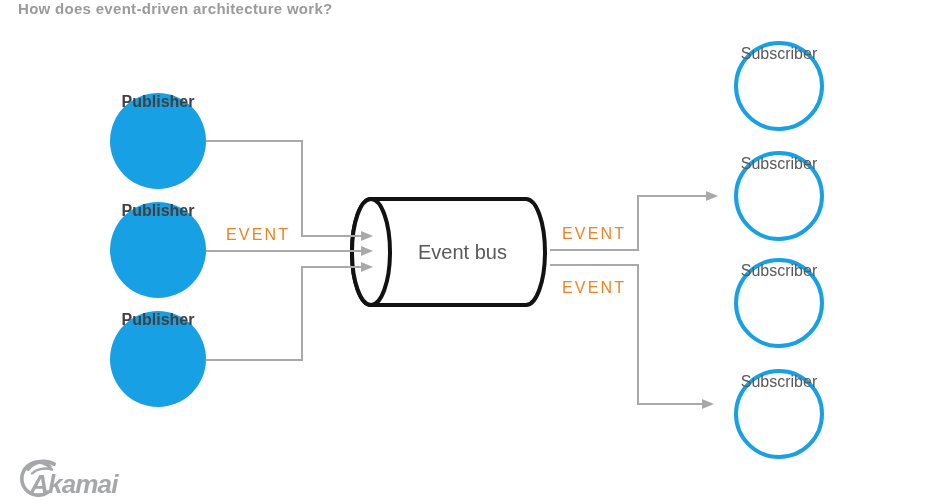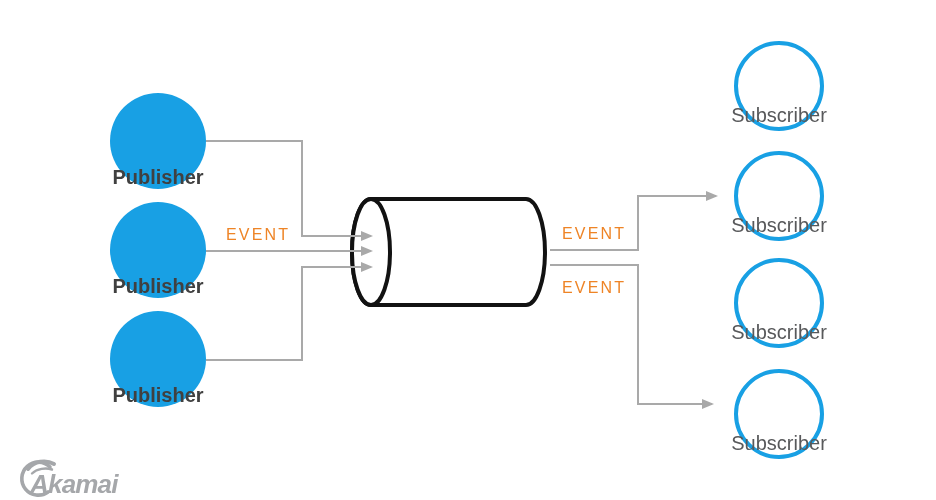--- a/index.html
+++ b/index.html
@@ -12,22 +12,22 @@
   .title {
     position:absolute; left:18px; top:0px;
     font-size:15px; font-weight:600; letter-spacing:.3px;
     color:var(--title-gray,#9b9b9b);
   }
   .overlay { position:absolute; left:0; top:0; }
   .conn { fill:none; stroke:var(--connector-gray,#a9a9a9); stroke-width:2; }
   .arrow-head { fill:var(--connector-gray,#a9a9a9); }
   .bus-outline { fill:#ffffff; stroke:var(--bus-outline,#121212); stroke-width:4; stroke-linejoin:round; }
   .node {
-    position:absolute; display:flex; align-items:flex-end; justify-content:center;
-    border-radius:50%; font-size:20px; text-align:center;
+    position:absolute; display:flex; align-items:flex-start; justify-content:center;
+    border-radius:50%; font-size:16px; text-align:center;
   }
   .publisher {
     width:96px; height:96px;
     background:var(--node-blue,#18a0e4); color:#404040; font-weight:600;
   }
   .subscriber {
     width:82px; height:82px;
     border:4px solid var(--node-blue,#18a0e4);
     background:#ffffff; color:var(--label-gray,#58595b);
   }
@@ -48,20 +48,21 @@
   .logo-text {
     fill:var(--logo-gray,#a5a7aa); font-weight:700; font-style:italic;
     font-size:26px; font-family:"Liberation Sans","DejaVu Sans",sans-serif;
   }
 </style>
 </head>
 <body>
 
 <div class="stage">
 
+  <div class="title">How does event-driven architecture work?</div>
 
   <svg class="overlay" width="936" height="500" viewBox="0 0 936 500">
     <defs>
       <marker id="arrow" markerWidth="12" markerHeight="10" refX="10" refY="5" orient="auto" markerUnits="userSpaceOnUse">
         <path class="arrow-head" d="M0,0 L12,5 L0,10 Z"></path>
       </marker>
     </defs>
 
     <path class="bus-outline" d="M 371 199 H 526 A 19 53 0 0 1 526 305 H 371 A 19 53 0 0 1 371 199 Z"></path>
     <ellipse class="bus-outline" cx="371" cy="252" rx="19" ry="53"></ellipse>
@@ -77,20 +78,21 @@
   <div class="node publisher" style="left:110px; top:93px;">
     <span>Publisher</span>
   </div>
   <div class="node publisher" style="left:110px; top:202px;">
     <span>Publisher</span>
   </div>
   <div class="node publisher" style="left:110px; top:311px;">
     <span>Publisher</span>
   </div>
 
+  <div class="bus-label">Event bus</div>
 
   <div class="node subscriber" style="left:734px; top:41px;">
     <span>Subscriber</span>
   </div>
   <div class="node subscriber" style="left:734px; top:151px;">
     <span>Subscriber</span>
   </div>
   <div class="node subscriber" style="left:734px; top:258px;">
     <span>Subscriber</span>
   </div>

